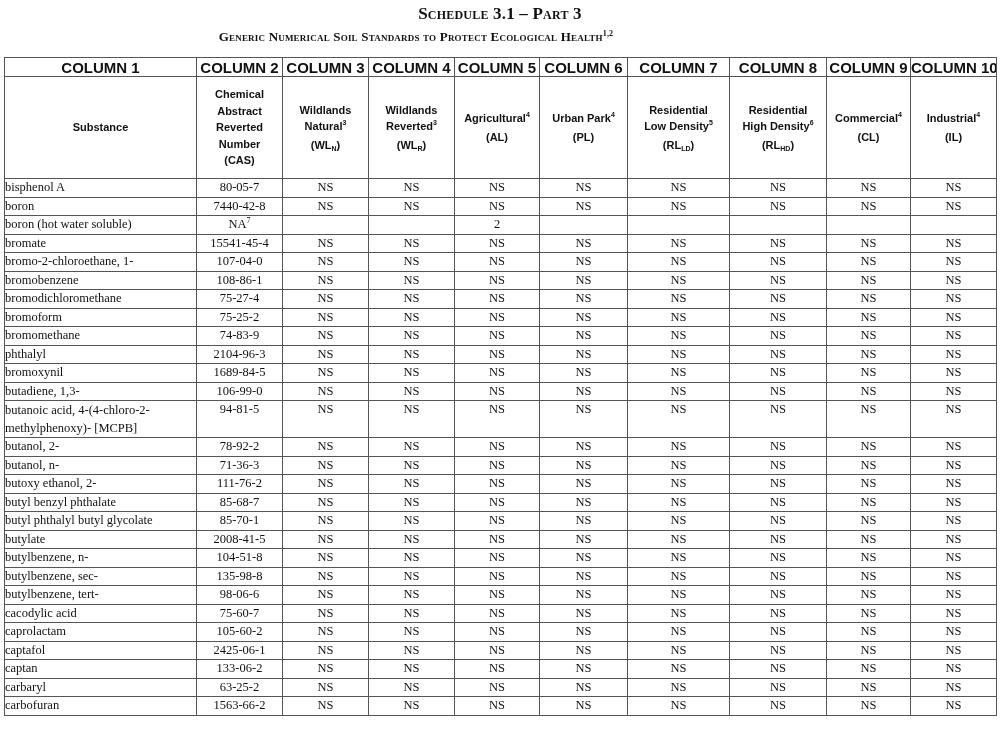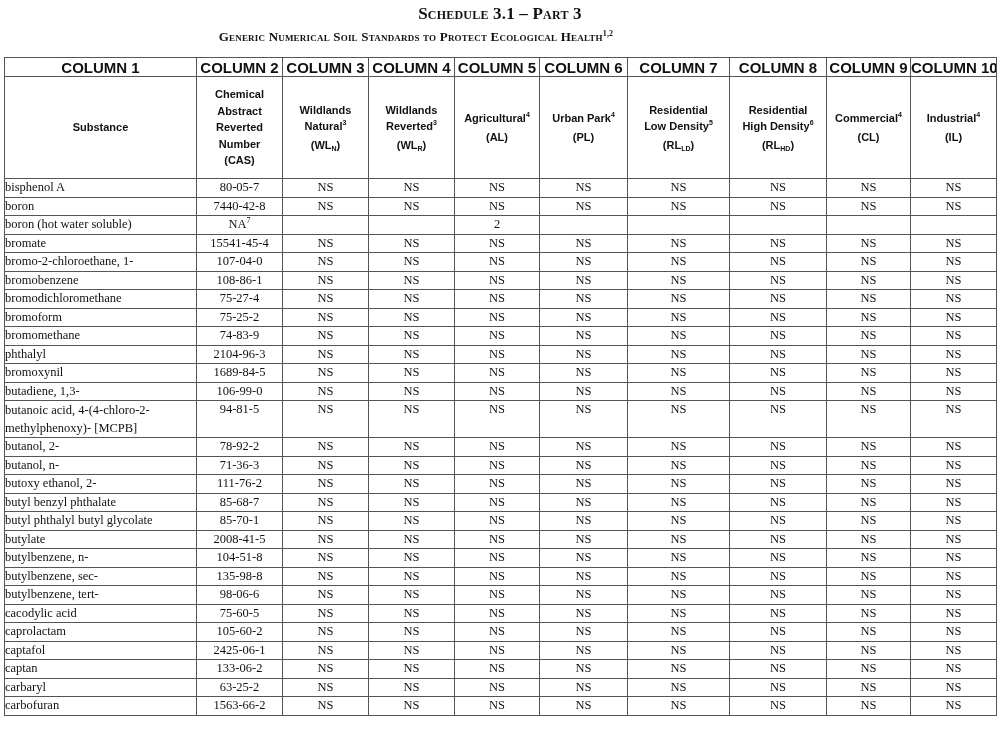--- a/index.html
+++ b/index.html
@@ -349,21 +349,21 @@
         <td>NS</td>
         <td>NS</td>
         <td>NS</td>
         <td>NS</td>
         <td>NS</td>
         <td>NS</td>
         <td>NS</td>
       </tr>
       <tr>
         <td class="subst">cacodylic acid</td>
-        <td><span>75-60-5</span></td>
+        <td><span>75-60-7</span></td>
         <td>NS</td>
         <td>NS</td>
         <td>NS</td>
         <td>NS</td>
         <td>NS</td>
         <td>NS</td>
         <td>NS</td>
         <td>NS</td>
       </tr>
       <tr>

